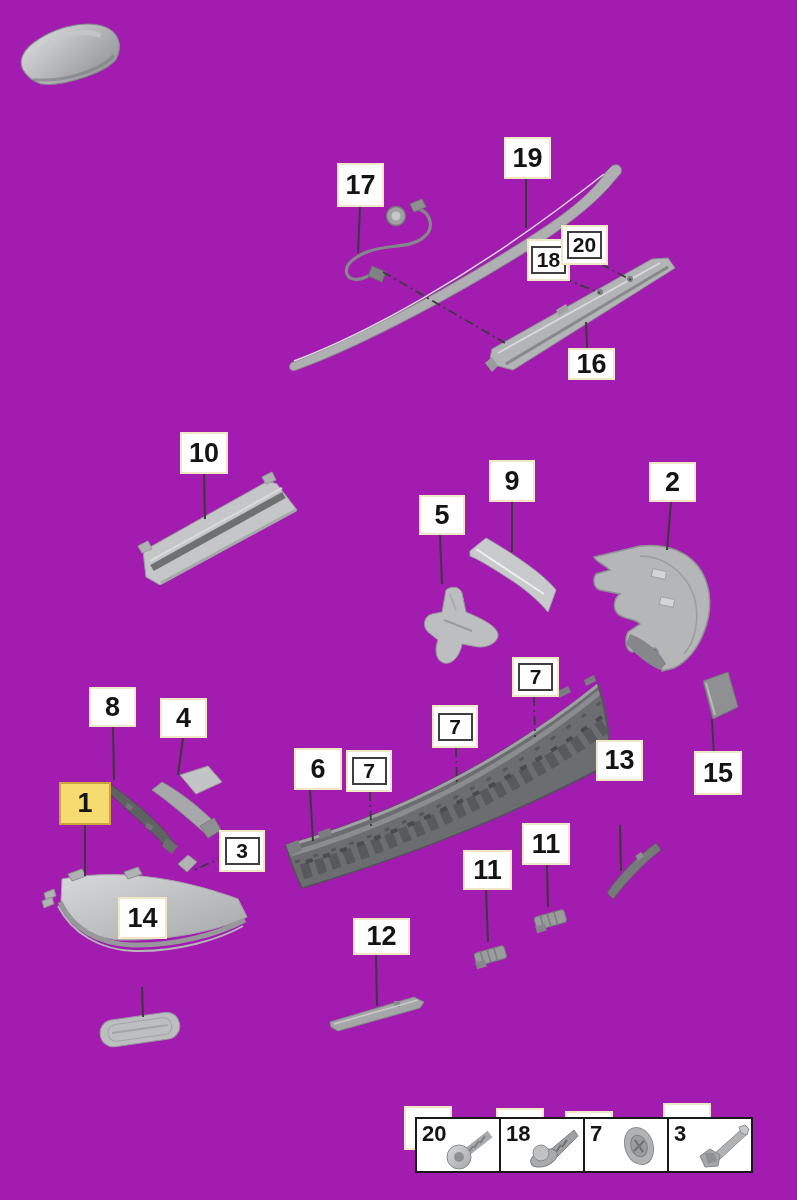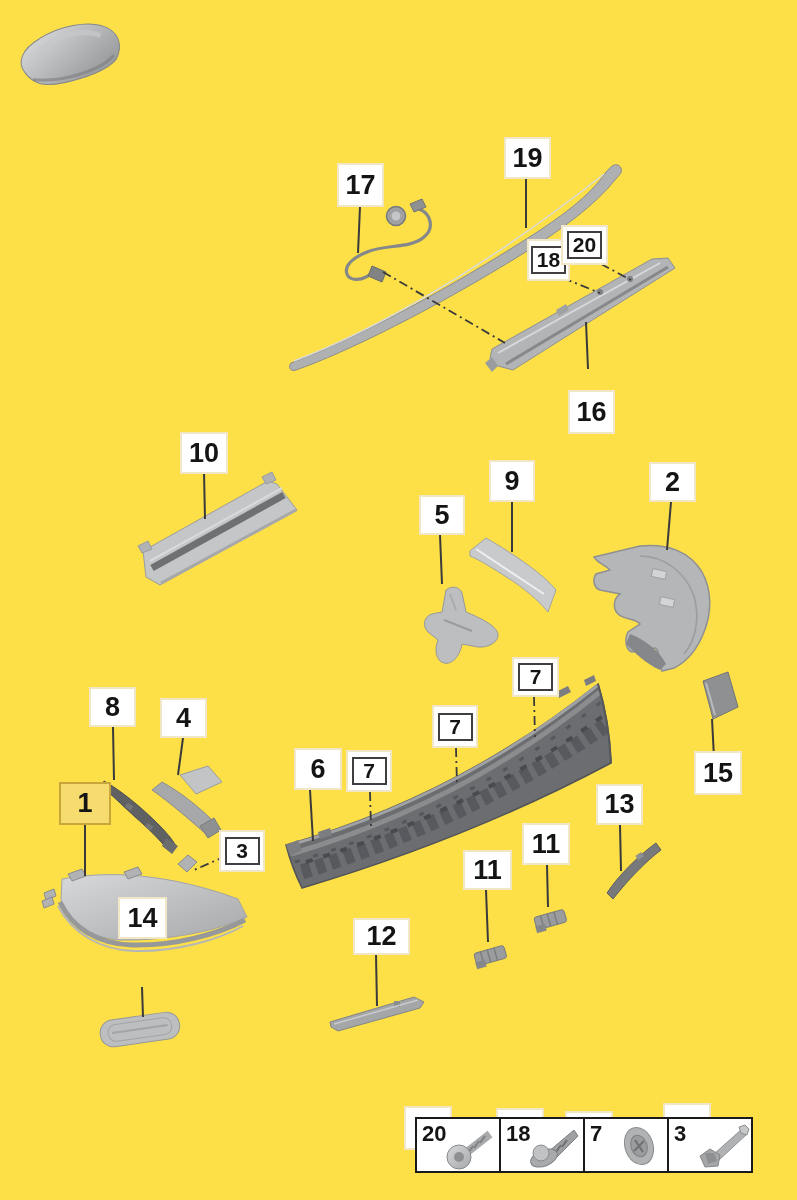--- a/index.html
+++ b/index.html
@@ -1,16 +1,16 @@
 <!DOCTYPE html>
 <html><head>
 <meta charset="utf-8">
 <style>
   html,body{margin:0;padding:0;background:#fff;}
-  #stage{position:relative;width:797px;height:1200px;background:#fde047;overflow:hidden;
+  #stage{position:relative;width:797px;height:1200px;background:#a21caf;overflow:hidden;
          font-family:"Liberation Sans",sans-serif;}
   #parts-svg{position:absolute;left:0;top:0;z-index:0;}
   #car-thumb{position:absolute;left:4px;top:4px;z-index:1;cursor:pointer;}
   .lbl{position:absolute;display:flex;align-items:center;justify-content:center;
        box-sizing:border-box;z-index:3;color:#141414;font-weight:700;font-size:27px;
        line-height:1;cursor:pointer;}
   .lbl.plain{background:#fff;border:2px solid #f1e7c6;}
   .lbl.hl{background:#f6db6e;border:2px solid #c9a63c;}
   .lbl.boxed{background:#fff;border:2px solid #f1e7c6;}
   .lbl .inner{border:2px solid #3f3f41;background:#fff;min-width:25px;padding:1px 3px 2px 3px;
@@ -208,21 +208,21 @@
     </div>
   <div class="lbl plain" style="left:504px;top:137px;width:47px;height:42px">
       <span>19</span>
     </div>
   <div class="lbl boxed" style="left:527px;top:239px;width:43px;height:42px">
       <span class="inner">18</span>
     </div>
   <div class="lbl boxed" style="left:561px;top:225px;width:47px;height:40px">
       <span class="inner">20</span>
     </div>
-  <div class="lbl plain" style="left:568px;top:390px;width:47px;height:44px">
+  <div class="lbl plain" style="left:568px;top:348px;width:47px;height:32px">
       <span>16</span>
     </div>
   <div class="lbl plain" style="left:180px;top:432px;width:48px;height:42px">
       <span>10</span>
     </div>
   <div class="lbl plain" style="left:419px;top:495px;width:46px;height:40px">
       <span>5</span>
     </div>
   <div class="lbl plain" style="left:489px;top:460px;width:46px;height:42px">
       <span>9</span>
@@ -250,21 +250,21 @@
     </div>
   <div class="lbl boxed" style="left:432px;top:705px;width:46px;height:43px">
       <span class="inner">7</span>
     </div>
   <div class="lbl boxed" style="left:512px;top:657px;width:47px;height:40px">
       <span class="inner">7</span>
     </div>
   <div class="lbl plain" style="left:694px;top:751px;width:48px;height:44px">
       <span>15</span>
     </div>
-  <div class="lbl plain" style="left:596px;top:784px;width:47px;height:41px">
+  <div class="lbl plain" style="left:596px;top:740px;width:47px;height:41px">
       <span>13</span>
     </div>
   <div class="lbl plain" style="left:463px;top:850px;width:49px;height:40px">
       <span>11</span>
     </div>
   <div class="lbl plain" style="left:522px;top:823px;width:48px;height:42px">
       <span>11</span>
     </div>
   <div class="lbl plain" style="left:353px;top:918px;width:57px;height:37px">
       <span>12</span>

